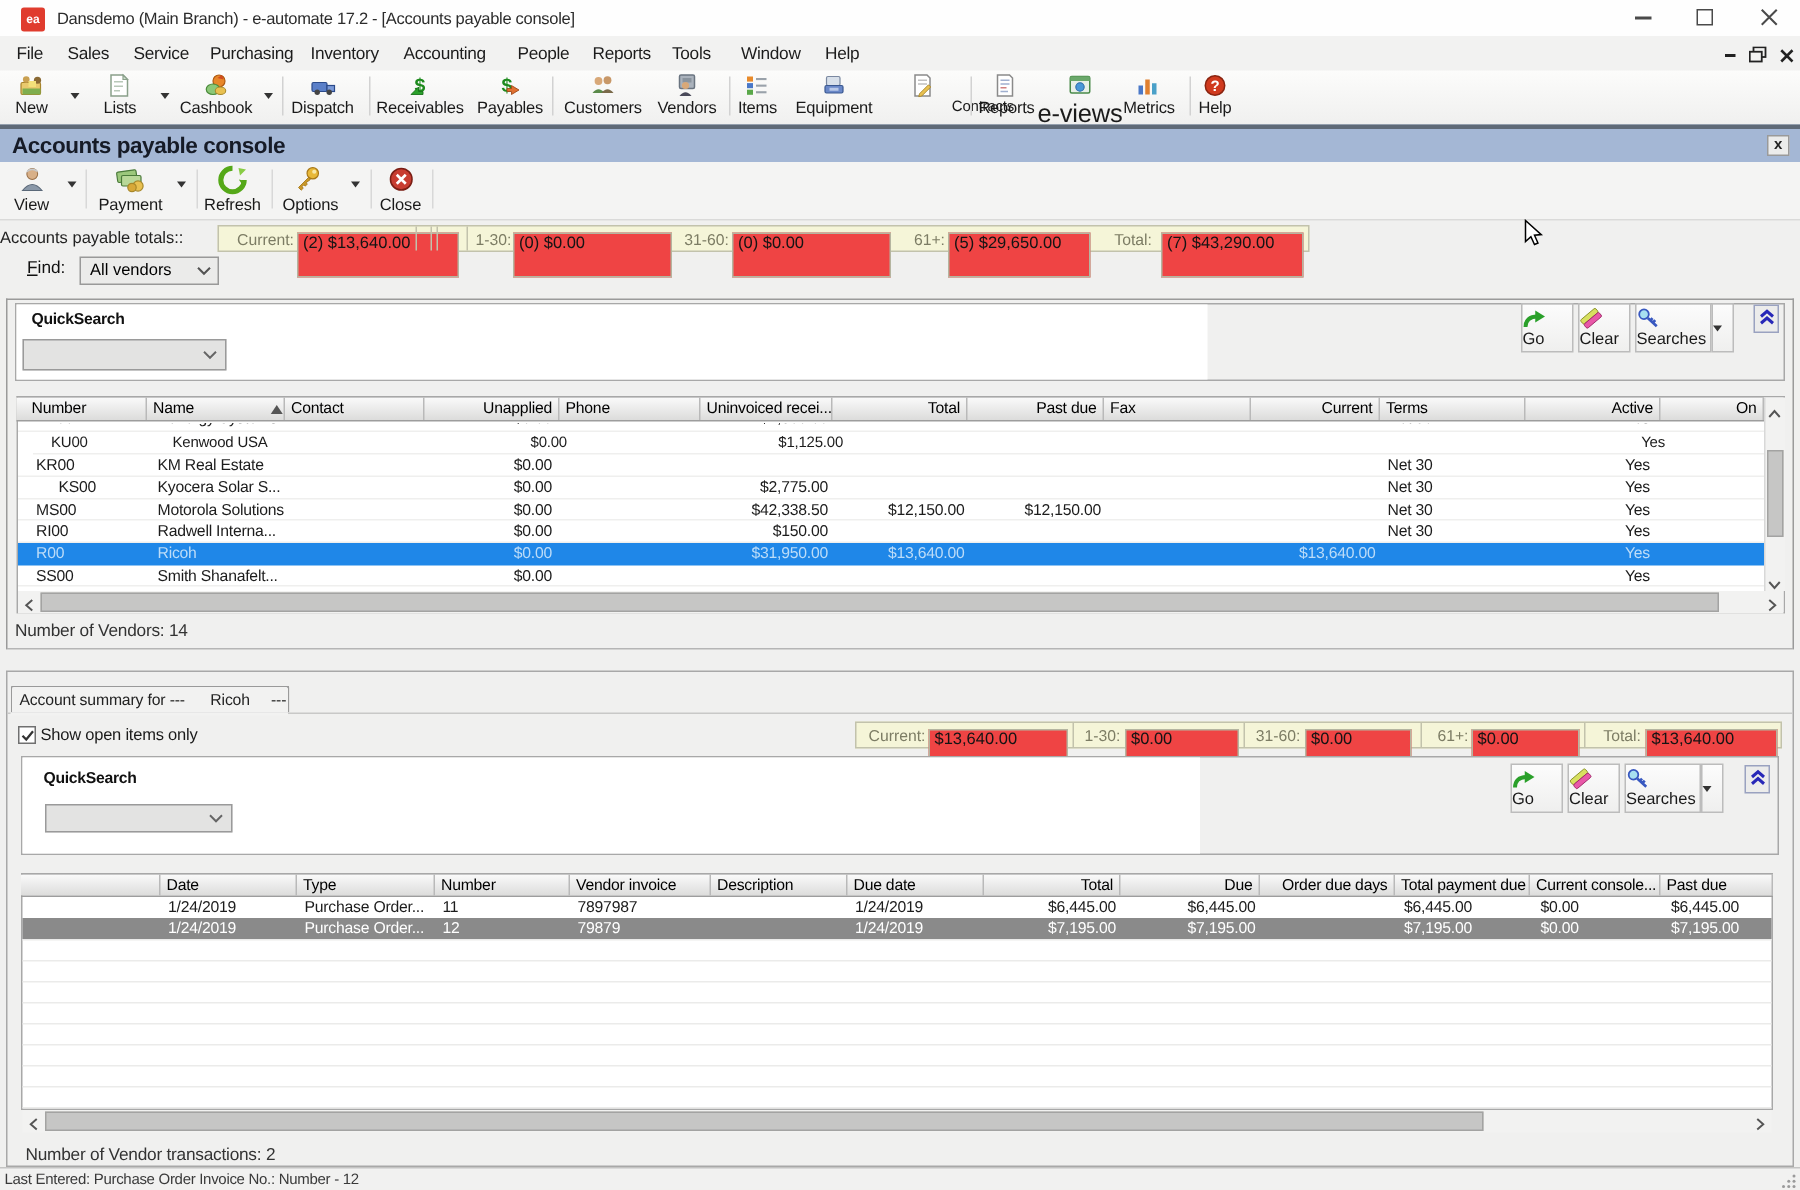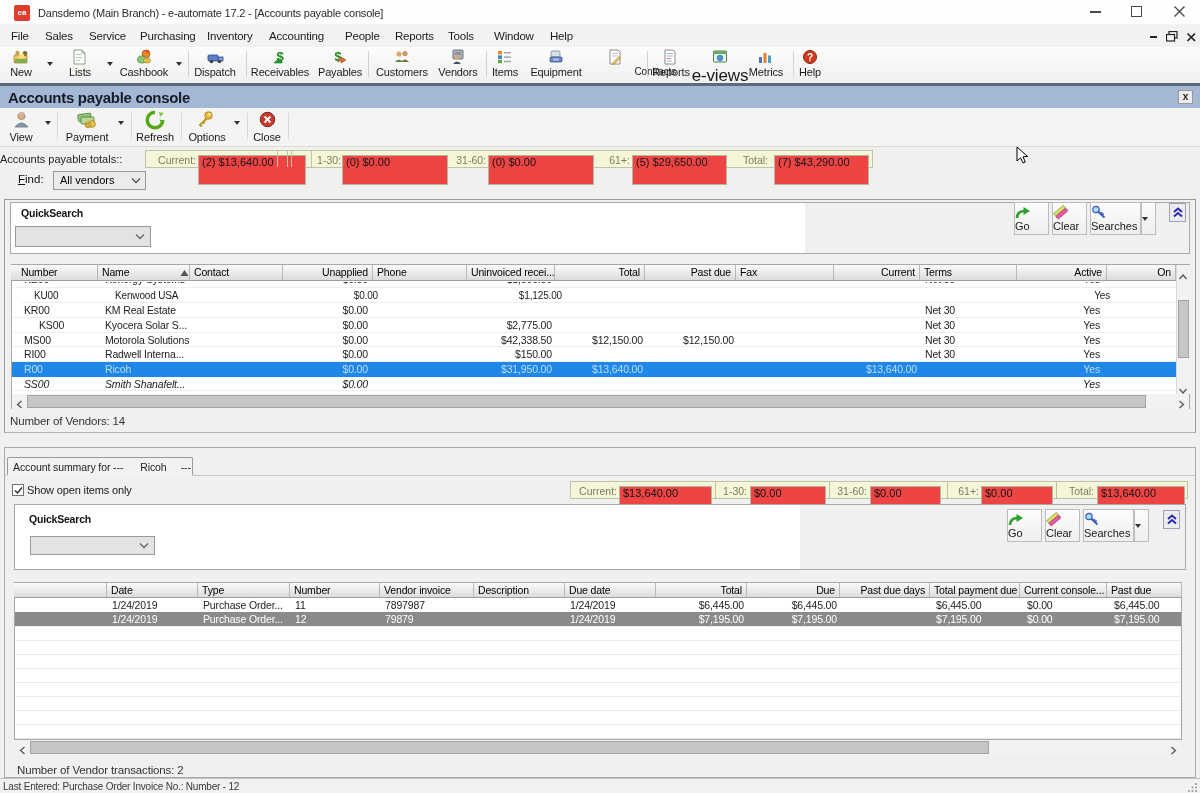--- a/index.html
+++ b/index.html
@@ -339,21 +339,21 @@
     <div style="position:relative;height:14.6px;margin-top:0px">
       <div class="cell " style="left:-1px;width:87px;padding-left:13px">R00</div>
       <div class="cell " style="left:86px;width:92px;padding-left:7px">Ricoh</div>
       <div class="cell r" style="left:271px;width:90px;padding-right:5px">$0.00</div>
       <div class="cell r" style="left:455px;width:88px;padding-right:3px">$31,950.00</div>
       <div class="cell r" style="left:543px;width:90px;padding-right:2px">$13,640.00</div>
       <div class="cell r" style="left:822px;width:86px;padding-right:3px">$13,640.00</div>
       <div class="cell r" style="left:1005px;width:90px;padding-right:7px">Yes</div>
     </div>
   </div>
-<div class="a" style="left:12px;top:376.66000000000014px;width:1164px;height:14.66px;overflow:hidden;font-size:10.5px;color:#1c1c1c;border-bottom:1px solid #efefee;font-style:italic;">
+<div class="a" style="left:12px;top:376.66000000000014px;width:1164px;height:14.66px;overflow:hidden;font-size:10.5px;color:#1c1c1c;border-bottom:1px solid #efefee;">
     <div style="position:relative;height:14.6px;margin-top:0px">
       <div class="cell " style="left:-1px;width:87px;padding-left:13px">SS00</div>
       <div class="cell " style="left:86px;width:92px;padding-left:7px">Smith Shanafelt...</div>
       <div class="cell r" style="left:271px;width:90px;padding-right:5px">$0.00</div>
       <div class="cell r" style="left:1005px;width:90px;padding-right:7px">Yes</div>
     </div>
   </div>
 <div class="a" style="left:12px;top:394px;width:1177px;height:15px;background:#f2f2f1"></div>
 <div class="a" style="left:13px;top:395px;width:13px;height:13px;text-align:center"><svg width="7" height="9" style="margin-top:2px">
       <path d="M5.5 1 L1.5 4.5 L5.5 8" fill="none" stroke="#555" stroke-width="1.3"></path>
@@ -435,21 +435,21 @@
 <div class="a" style="left:14px;top:582px;width:1168px;height:158px;background:#ffffff;border:1px solid #a8a8a8"></div>
 <div class="a" style="left:14px;top:582px;width:1168px;height:15.5px;background:linear-gradient(#fafafa,#dcdcdb);border-top:1px solid #a8a8a8;border-bottom:1px solid #9d9d9d;font-size:10.5px;color:#000">
 <div class="hc " style="left:93px;width:91px;padding-left:4px">Date</div>
 <div class="hc " style="left:184px;width:92px;padding-left:4px">Type</div>
 <div class="hc " style="left:276px;width:90px;padding-left:4px">Number</div>
 <div class="hc " style="left:366px;width:94px;padding-left:4px">Vendor invoice</div>
 <div class="hc " style="left:460px;width:91px;padding-left:4px">Description</div>
 <div class="hc " style="left:551px;width:91px;padding-left:4px">Due date</div>
 <div class="hc r" style="left:642px;width:91px;padding-right:4px">Total</div>
 <div class="hc r" style="left:733px;width:93px;padding-right:4px">Due</div>
-<div class="hc r" style="left:826px;width:90px;padding-right:4px">Past due days</div>
+<div class="hc r" style="left:826px;width:90px;padding-right:4px">Order due days</div>
 <div class="hc " style="left:916px;width:90px;padding-left:4px">Total payment due</div>
 <div class="hc " style="left:1006px;width:87px;padding-left:4px">Current console...</div>
 <div class="hc " style="left:1093px;width:75px;padding-left:4px">Past due</div>
 <div class="hc" style="left:0;width:93px"></div>
 </div>
 <div class="a" style="left:15px;top:597.5px;width:1166px;height:14px;overflow:hidden;font-size:10.5px;color:#1c1c1c;">
 <div class="c2 " style="left:92px;width:91px;padding-left:5px">1/24/2019</div>
 <div class="c2 " style="left:183px;width:92px;padding-left:5px">Purchase Order...</div>
 <div class="c2 " style="left:275px;width:90px;padding-left:5px">11</div>
 <div class="c2 " style="left:365px;width:94px;padding-left:5px">7897987</div>

